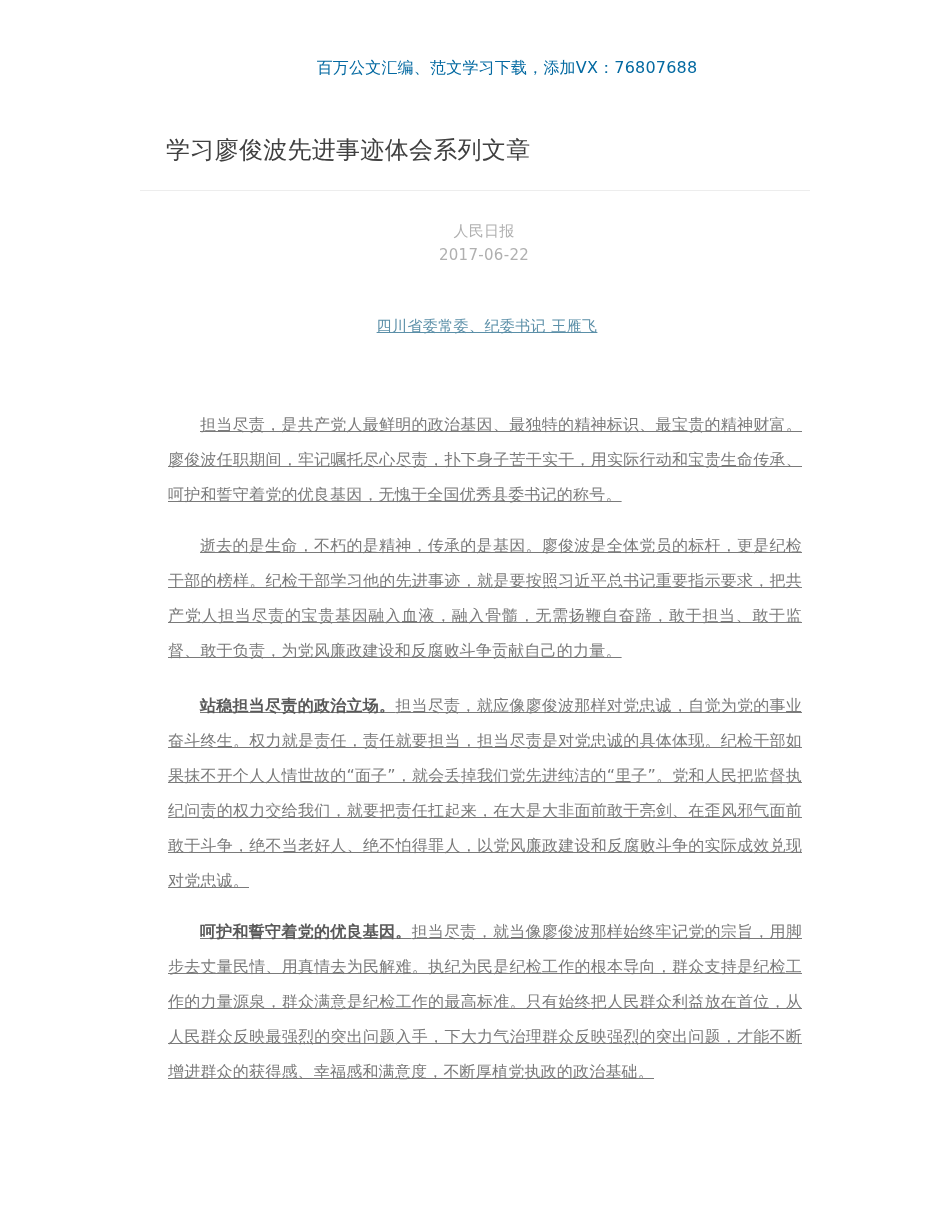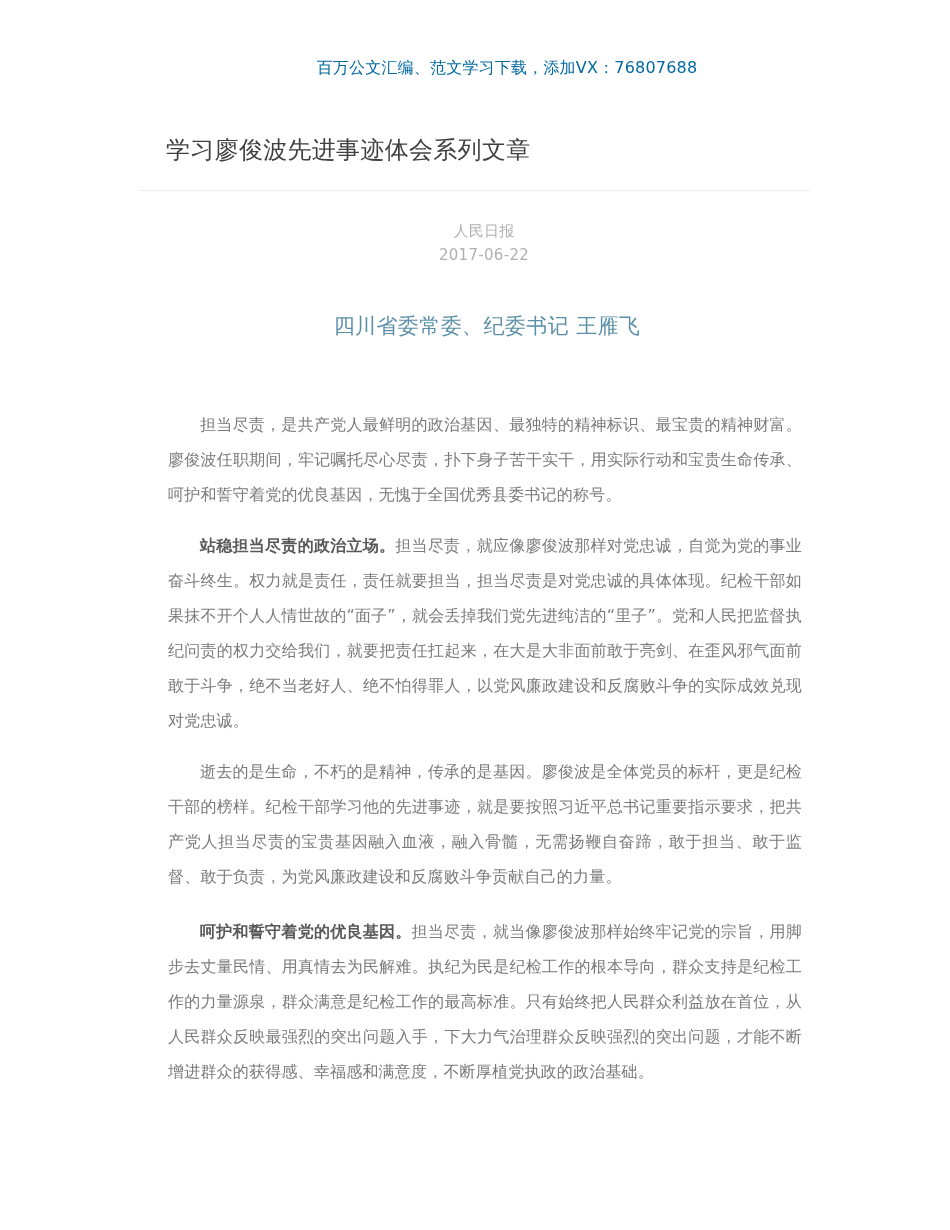--- a/index.html
+++ b/index.html
@@ -66,40 +66,42 @@
     color: #b0b0b0;
     font-size: 15px;
     line-height: 24px;
   }
   .meta div { letter-spacing: 0.3px; text-align: center; }
 
   .byline {
     margin-top: 46px;
     text-align: center;
     color: #5b8fa8;
-    font-size: 21px;
+    font-size: 15px;
     line-height: 26px;
     letter-spacing: 0.4px;
     padding-left: 24px;
+    text-decoration: underline;
   }
 
   
   .body {
     margin-top: 68px;
     padding: 0 8px 0 28px;
   }
   .para {
     color: #7a7a7a;
     font-size: 16px;
     line-height: 35px;
     text-align: justify;
     text-justify: inter-ideograph;
     margin: 0 0 16px 0;
     text-indent: 2em;
     letter-spacing: 0.2px;
+    text-decoration: underline;
   }
   .para.gap { margin-bottom: 20px; }
   .para b {
     color: #595959;
     font-weight: bold;
   }
 </style>
 </head>
 <body>
 
@@ -117,25 +119,25 @@
       <div>人民日报</div>
       <div>2017-06-22</div>
     </div>
 
     <div class="byline">四川省委常委、纪委书记  王雁飞</div>
 
     <div class="body">
       <p class="para">
         <b></b><span>担当尽责，是共产党人最鲜明的政治基因、最独特的精神标识、最宝贵的精神财富。廖俊波任职期间，牢记嘱托尽心尽责，扑下身子苦干实干，用实际行动和宝贵生命传承、呵护和誓守着党的优良基因，无愧于全国优秀县委书记的称号。</span>
       </p>
+      <p class="para gap">
+        <b></b><span>逝去的是生命，不朽的是精神，传承的是基因。廖俊波是全体党员的标杆，更是纪检干部的榜样。纪检干部学习他的先进事迹，就是要按照习近平总书记重要指示要求，把共产党人担当尽责的宝贵基因融入血液，融入骨髓，无需扬鞭自奋蹄，敢于担当、敢于监督、敢于负责，为党风廉政建设和反腐败斗争贡献自己的力量。</span>
+      </p>
       <p class="para">
         <b>站稳担当尽责的政治立场。</b><span>担当尽责，就应像廖俊波那样对党忠诚，自觉为党的事业奋斗终生。权力就是责任，责任就要担当，担当尽责是对党忠诚的具体体现。纪检干部如果抹不开个人人情世故的“面子”，就会丢掉我们党先进纯洁的“里子”。党和人民把监督执纪问责的权力交给我们，就要把责任扛起来，在大是大非面前敢于亮剑、在歪风邪气面前敢于斗争，绝不当老好人、绝不怕得罪人，以党风廉政建设和反腐败斗争的实际成效兑现对党忠诚。</span>
-      </p>
-      <p class="para gap">
-        <b></b><span>逝去的是生命，不朽的是精神，传承的是基因。廖俊波是全体党员的标杆，更是纪检干部的榜样。纪检干部学习他的先进事迹，就是要按照习近平总书记重要指示要求，把共产党人担当尽责的宝贵基因融入血液，融入骨髓，无需扬鞭自奋蹄，敢于担当、敢于监督、敢于负责，为党风廉政建设和反腐败斗争贡献自己的力量。</span>
       </p>
       <p class="para">
         <b>呵护和誓守着党的优良基因。</b><span>担当尽责，就当像廖俊波那样始终牢记党的宗旨，用脚步去丈量民情、用真情去为民解难。执纪为民是纪检工作的根本导向，群众支持是纪检工作的力量源泉，群众满意是纪检工作的最高标准。只有始终把人民群众利益放在首位，从人民群众反映最强烈的突出问题入手，下大力气治理群众反映强烈的突出问题，才能不断增进群众的获得感、幸福感和满意度，不断厚植党执政的政治基础。</span>
       </p>
     </div>
 
   </div>
 </div>
 
 </body></html>

